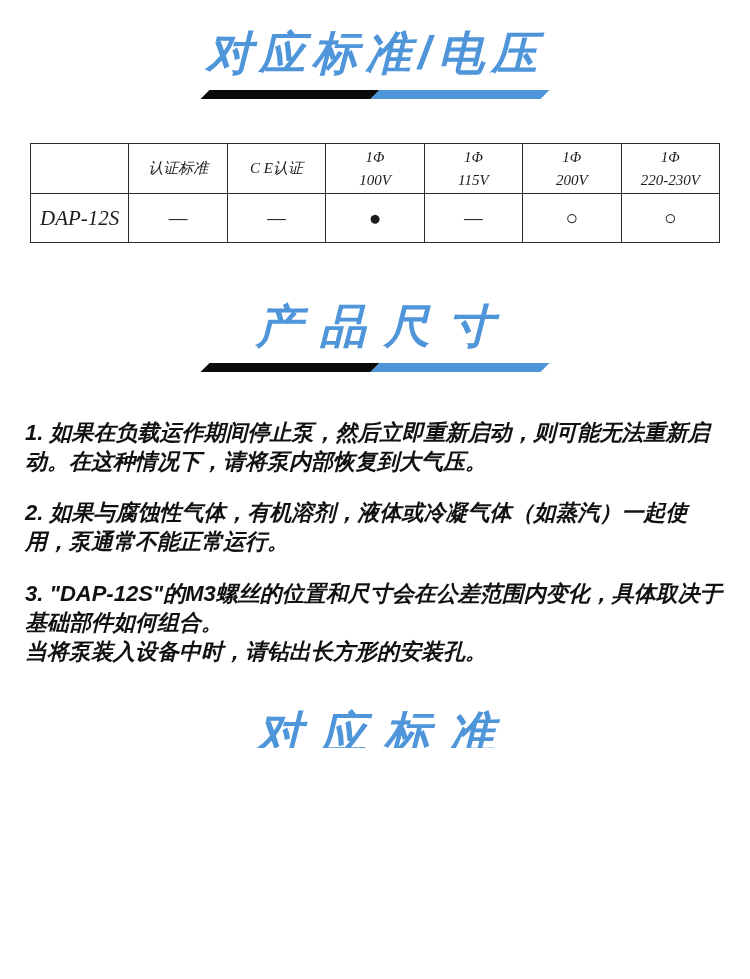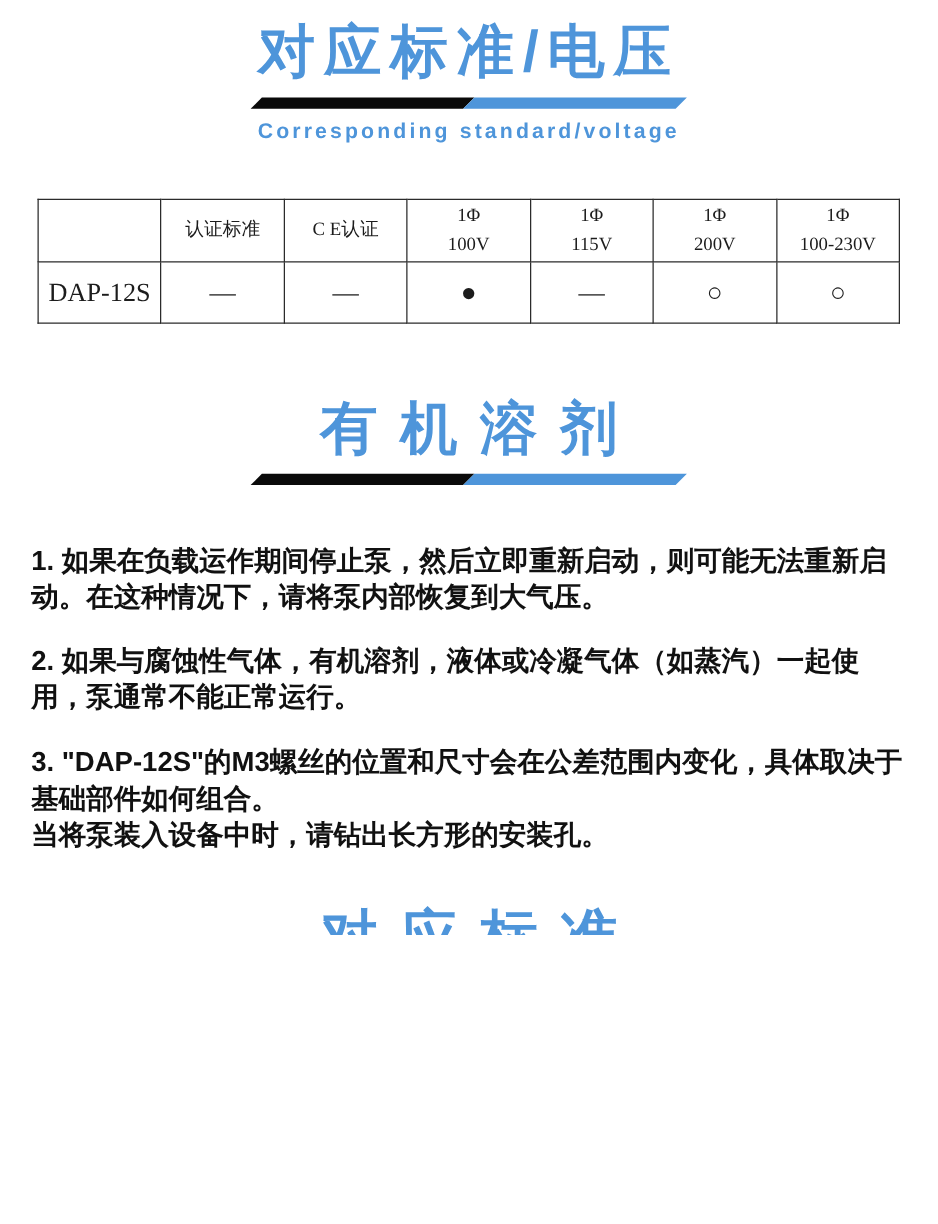--- a/index.html
+++ b/index.html
@@ -1,23 +1,24 @@
 <!DOCTYPE html>
 <html><head>
 <meta charset="utf-8">
 <style>
   html,body { margin:0; padding:0; background:#ffffff; }
   .page {
     position:relative;
     width:750px; height:748px;
     box-sizing:border-box;
-    padding-top:14px;
+    padding-top:26px;
     background:#ffffff;
     font-family:"Liberation Sans","DejaVu Sans",sans-serif;
     overflow:hidden;
+    font-style:italic;
   }
   .sec { text-align:center; }
   .sec-title {
     margin:0;
     color:#4E95DA;
     font-weight:bold;
     line-height:1.2;
   }
   .t-narrow { font-size:46px; letter-spacing:7px; }
   .t-wide   { font-size:46px; letter-spacing:18px; padding-left:18px; }
@@ -71,21 +72,20 @@
 <body>
 
 <div class="page">
 
   <section class="sec">
     <h1 class="sec-title t-narrow">对应标准/电压</h1>
     <div class="bar">
       <span class="bar-black"></span>
       <span class="bar-blue"></span>
     </div>
-    <div class="sec-sub">Corresponding standard/voltage</div>
   </section>
 
   <table class="std-table">
     <tbody>
       <tr class="hdr-row">
         <th></th>
         <th>
           <div>认证标准</div>
         </th>
         <th>
@@ -98,37 +98,37 @@
         <th>
           <div>1Φ</div>
           <div>115V</div>
         </th>
         <th>
           <div>1Φ</div>
           <div>200V</div>
         </th>
         <th>
           <div>1Φ</div>
-          <div>100-230V</div>
+          <div>220-230V</div>
         </th>
       </tr>
       <tr class="data-row">
         <td>DAP-12S</td>
         <td>—</td>
         <td>—</td>
         <td>●</td>
         <td>—</td>
         <td>○</td>
         <td>○</td>
       </tr>
     </tbody>
   </table>
 
   <section class="sec sec-attention">
-    <h2 class="sec-title t-wide">有机溶剂</h2>
+    <h2 class="sec-title t-wide">产品尺寸</h2>
     <div class="bar">
       <span class="bar-black"></span>
       <span class="bar-blue"></span>
     </div>
   </section>
 
   <div class="notes">
     <p>1. 如果在负载运作期间停止泵，然后立即重新启动，则可能无法重新启动。在这种情况下，请将泵内部恢复到大气压。</p>
     <p>2. 如果与腐蚀性气体，有机溶剂，液体或冷凝气体（如蒸汽）一起使用，泵通常不能正常运行。</p>
     <p>3. "DAP-12S"的M3螺丝的位置和尺寸会在公差范围内变化，具体取决于基础部件如何组合。

